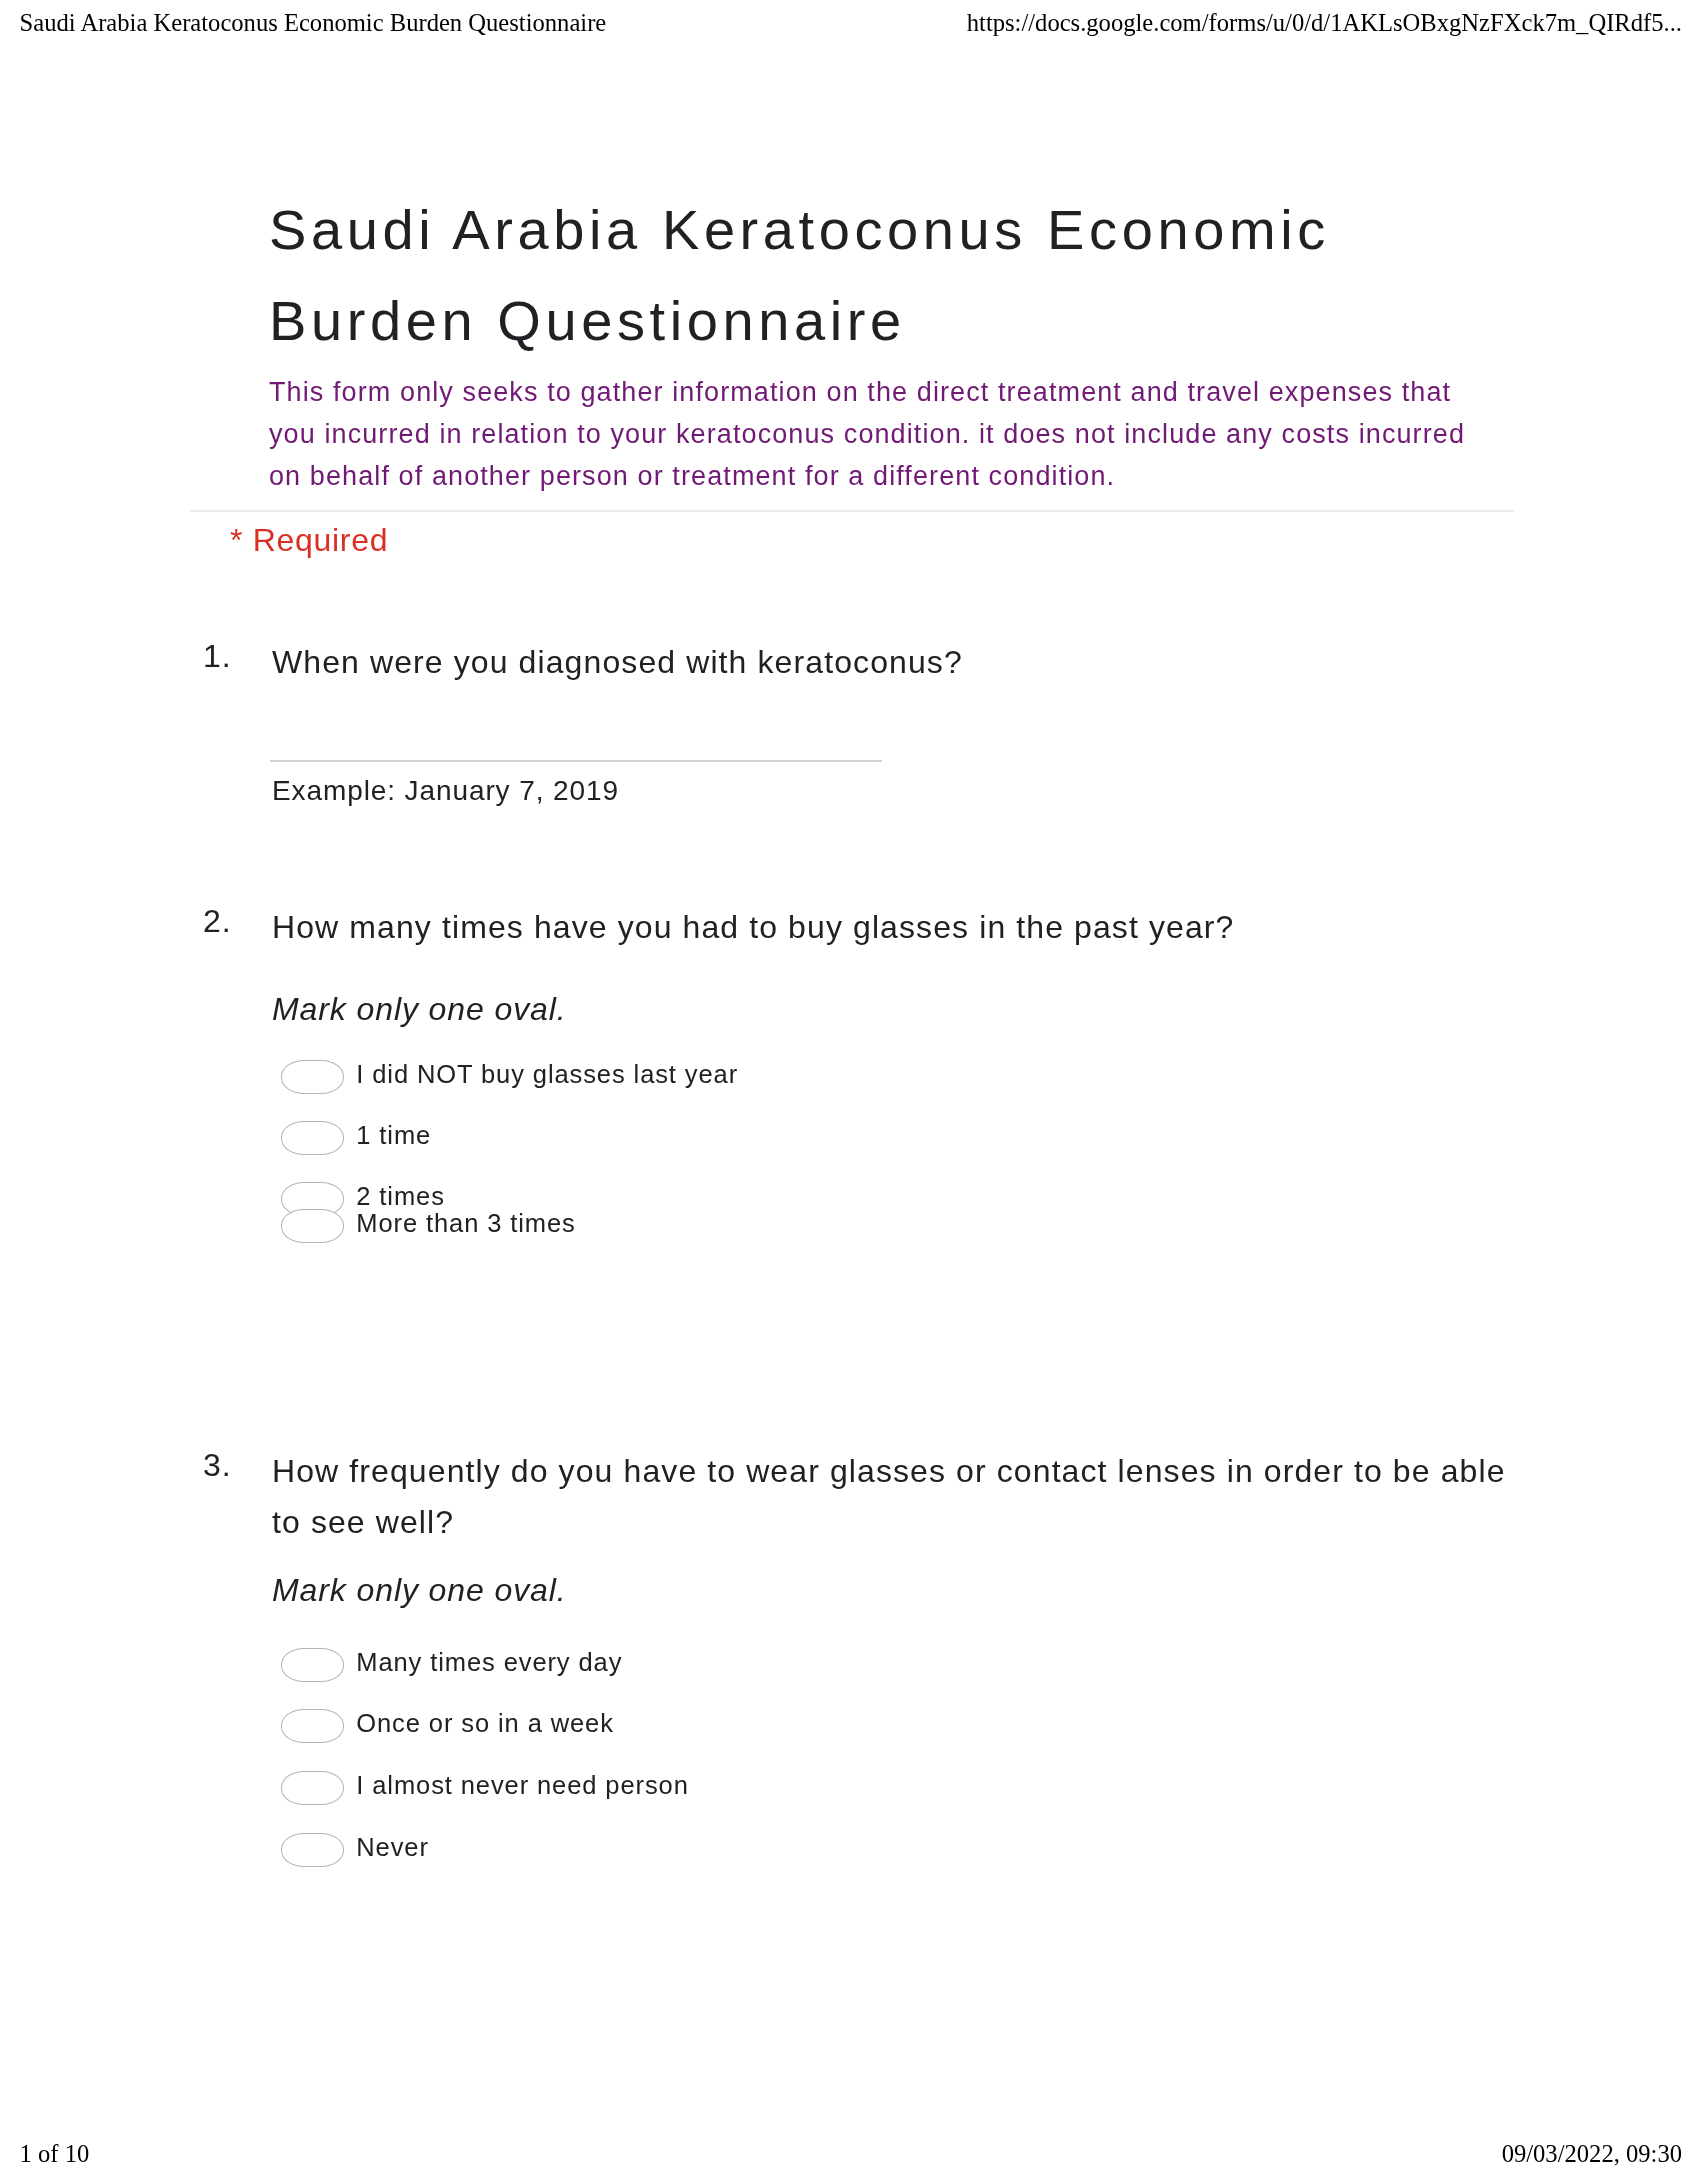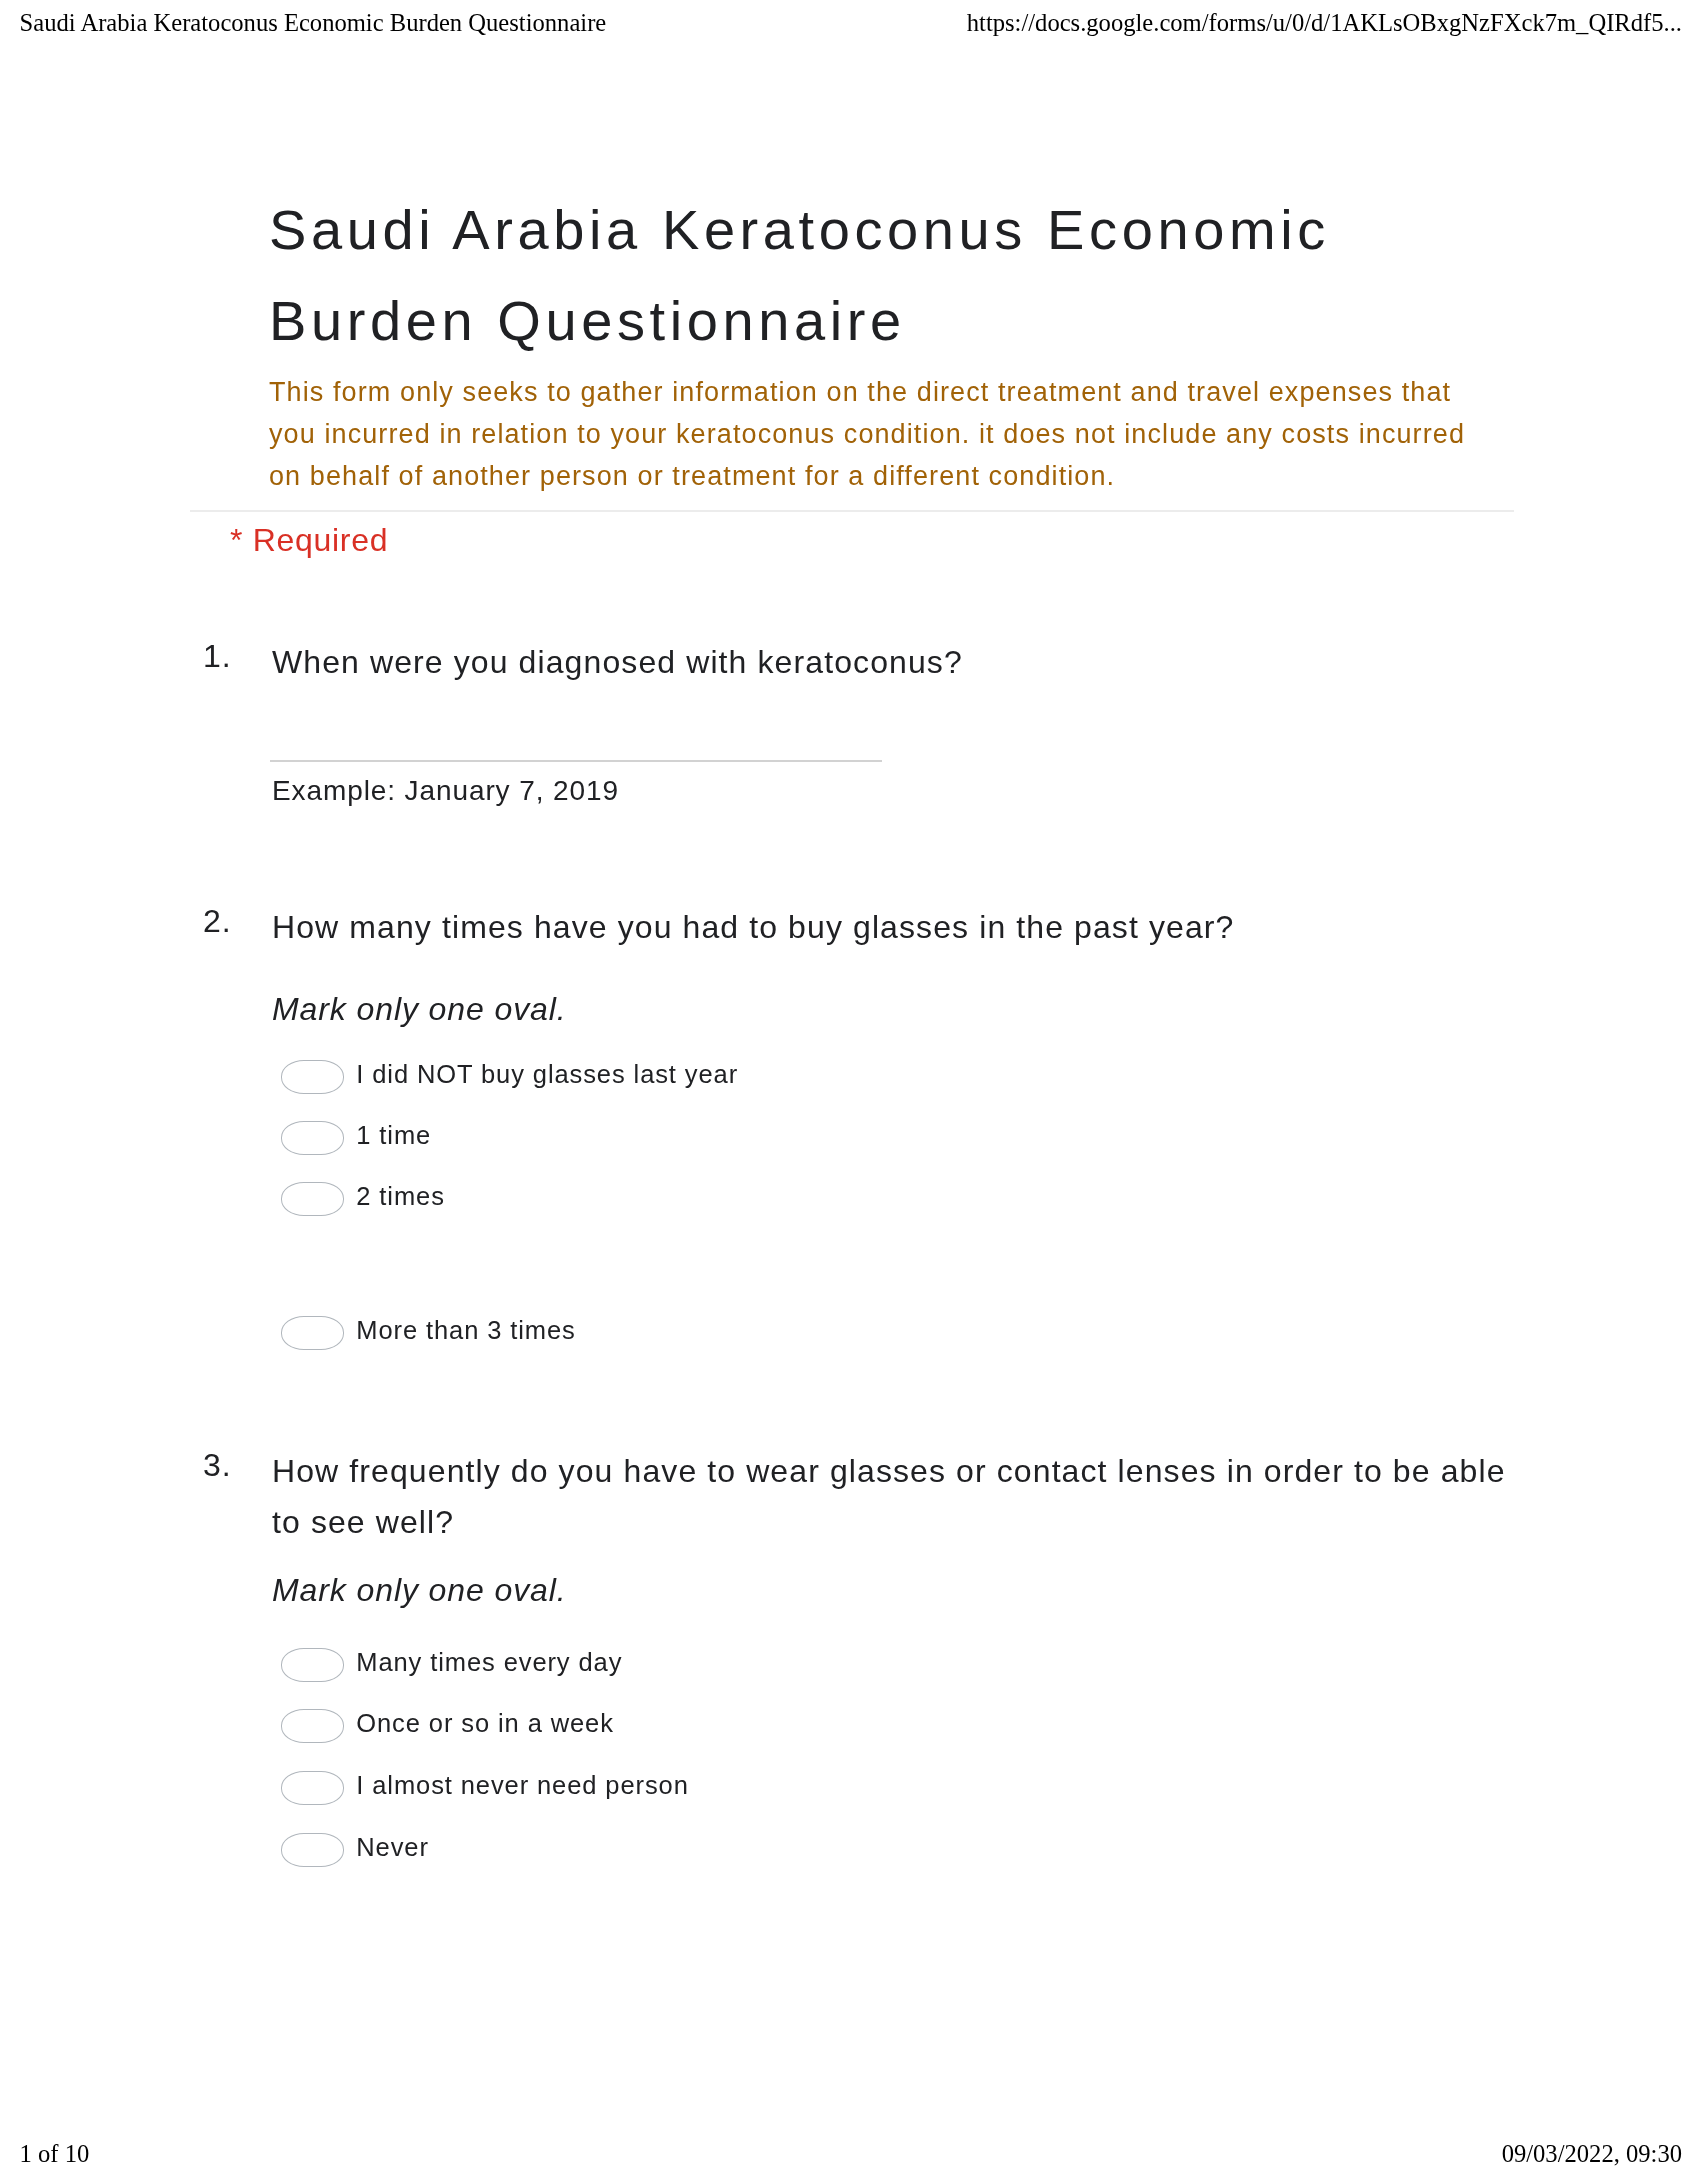--- a/index.html
+++ b/index.html
@@ -8,21 +8,21 @@
     font-family:"Liberation Sans",sans-serif;color:#202124;overflow:hidden;
   }
   .abs{position:absolute;}
   .serif{font-family:"Liberation Serif",serif;color:#000000;font-size:24.6px;line-height:30px;white-space:nowrap;}
   #page-title{
     left:269px;top:184px;width:1165px;
     font-size:56px;line-height:91px;letter-spacing:4.6px;color:#202124;font-weight:400;
   }
   #form-description{
     left:269px;top:371px;width:1229px;
-    font-size:27px;line-height:42px;letter-spacing:1.1px;color:#a16207;
+    font-size:27px;line-height:42px;letter-spacing:1.1px;color:#701a75;
   }
   #divider{left:190px;top:510px;width:1324px;height:2.3px;background:#ececec;}
   #required-note{left:230px;top:522px;font-size:32px;letter-spacing:0.7px;color:#d93025;}
   .q-num{left:203px;font-size:32px;line-height:38px;letter-spacing:0.9px;}
   .q-text{left:272px;font-size:32px;line-height:51px;letter-spacing:1.1px;}
   .q-instruction{left:272px;font-size:32px;line-height:32px;letter-spacing:0.9px;font-style:italic;color:#202124;}
   #date-input-line{left:270px;top:760px;width:612px;height:2.3px;background:#d2d2d2;}
   #date-hint{left:272px;top:774px;font-size:28px;line-height:33px;letter-spacing:0.9px;}
   .option-row{left:281px;height:34px;display:flex;align-items:flex-start;}
   .oval{
@@ -61,21 +61,21 @@
   <div class="option-label">I did NOT buy glasses last year</div>
 </div>
 <div class="abs option-row" style="top:1121px;">
   <div class="oval"></div>
   <div class="option-label">1 time</div>
 </div>
 <div class="abs option-row" style="top:1182px;">
   <div class="oval"></div>
   <div class="option-label">2 times</div>
 </div>
-<div class="abs option-row" style="top:1316px;">
+<div class="abs option-row" style="top:1209px;">
   <div class="oval"></div>
   <div class="option-label">More than 3 times</div>
 </div>
 
 <div class="abs q-num" style="top:1446px;">3.</div>
 <div class="abs q-text" style="top:1446px;width:1256px;">How frequently do you have to wear glasses or contact lenses in order to be able to see well?</div>
 <div class="abs q-instruction" style="top:1574px;">Mark only one oval.</div>
 
 <div class="abs option-row" style="top:1648px;">
   <div class="oval"></div>

